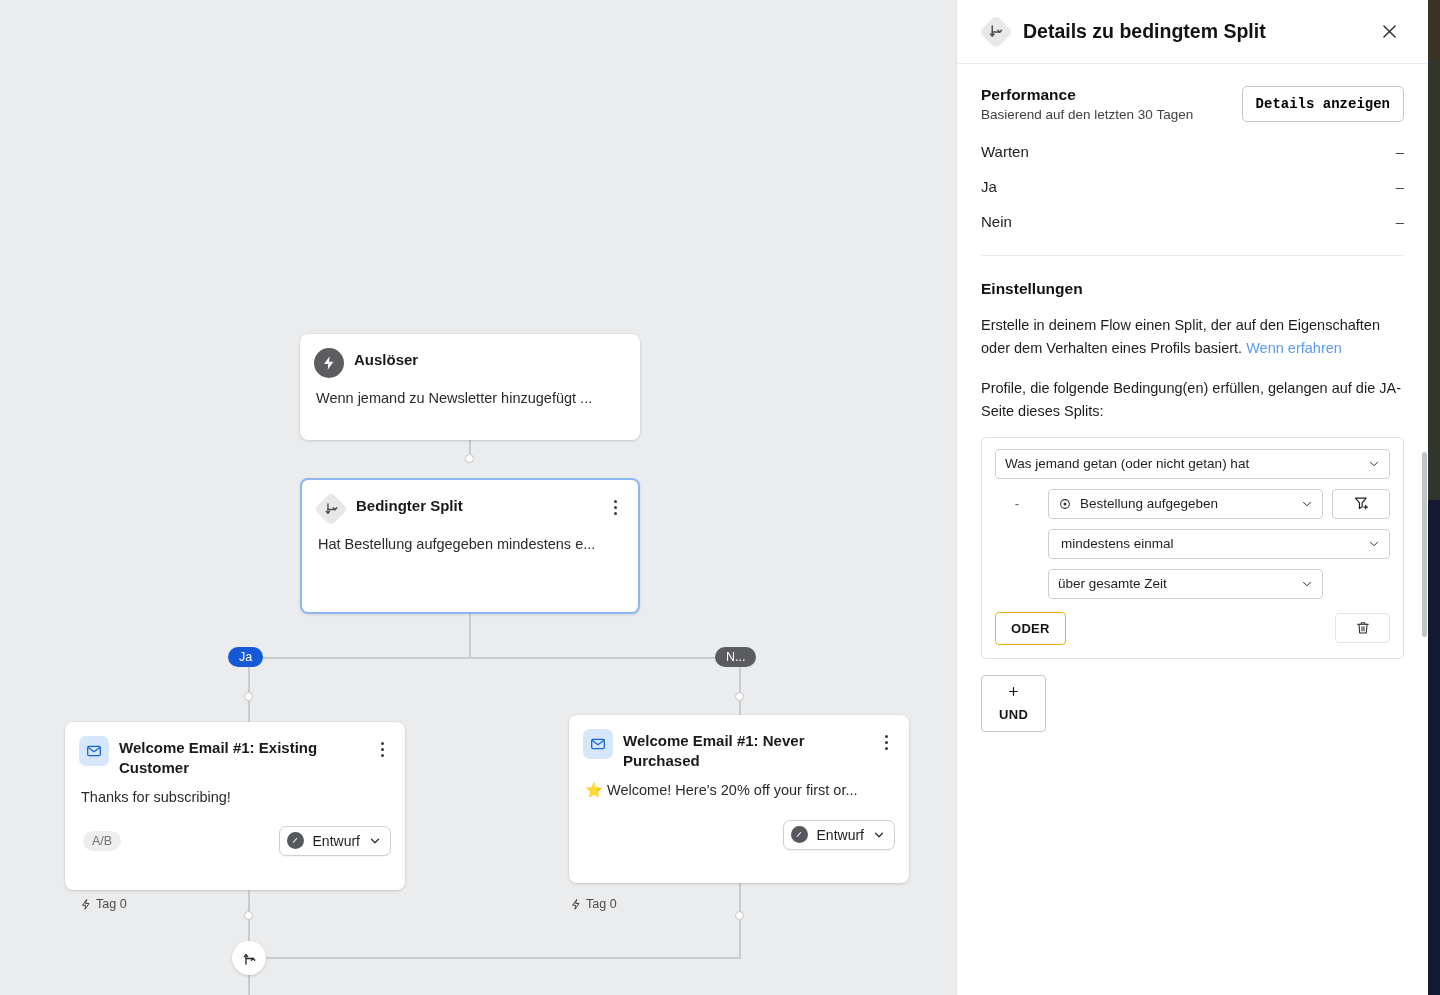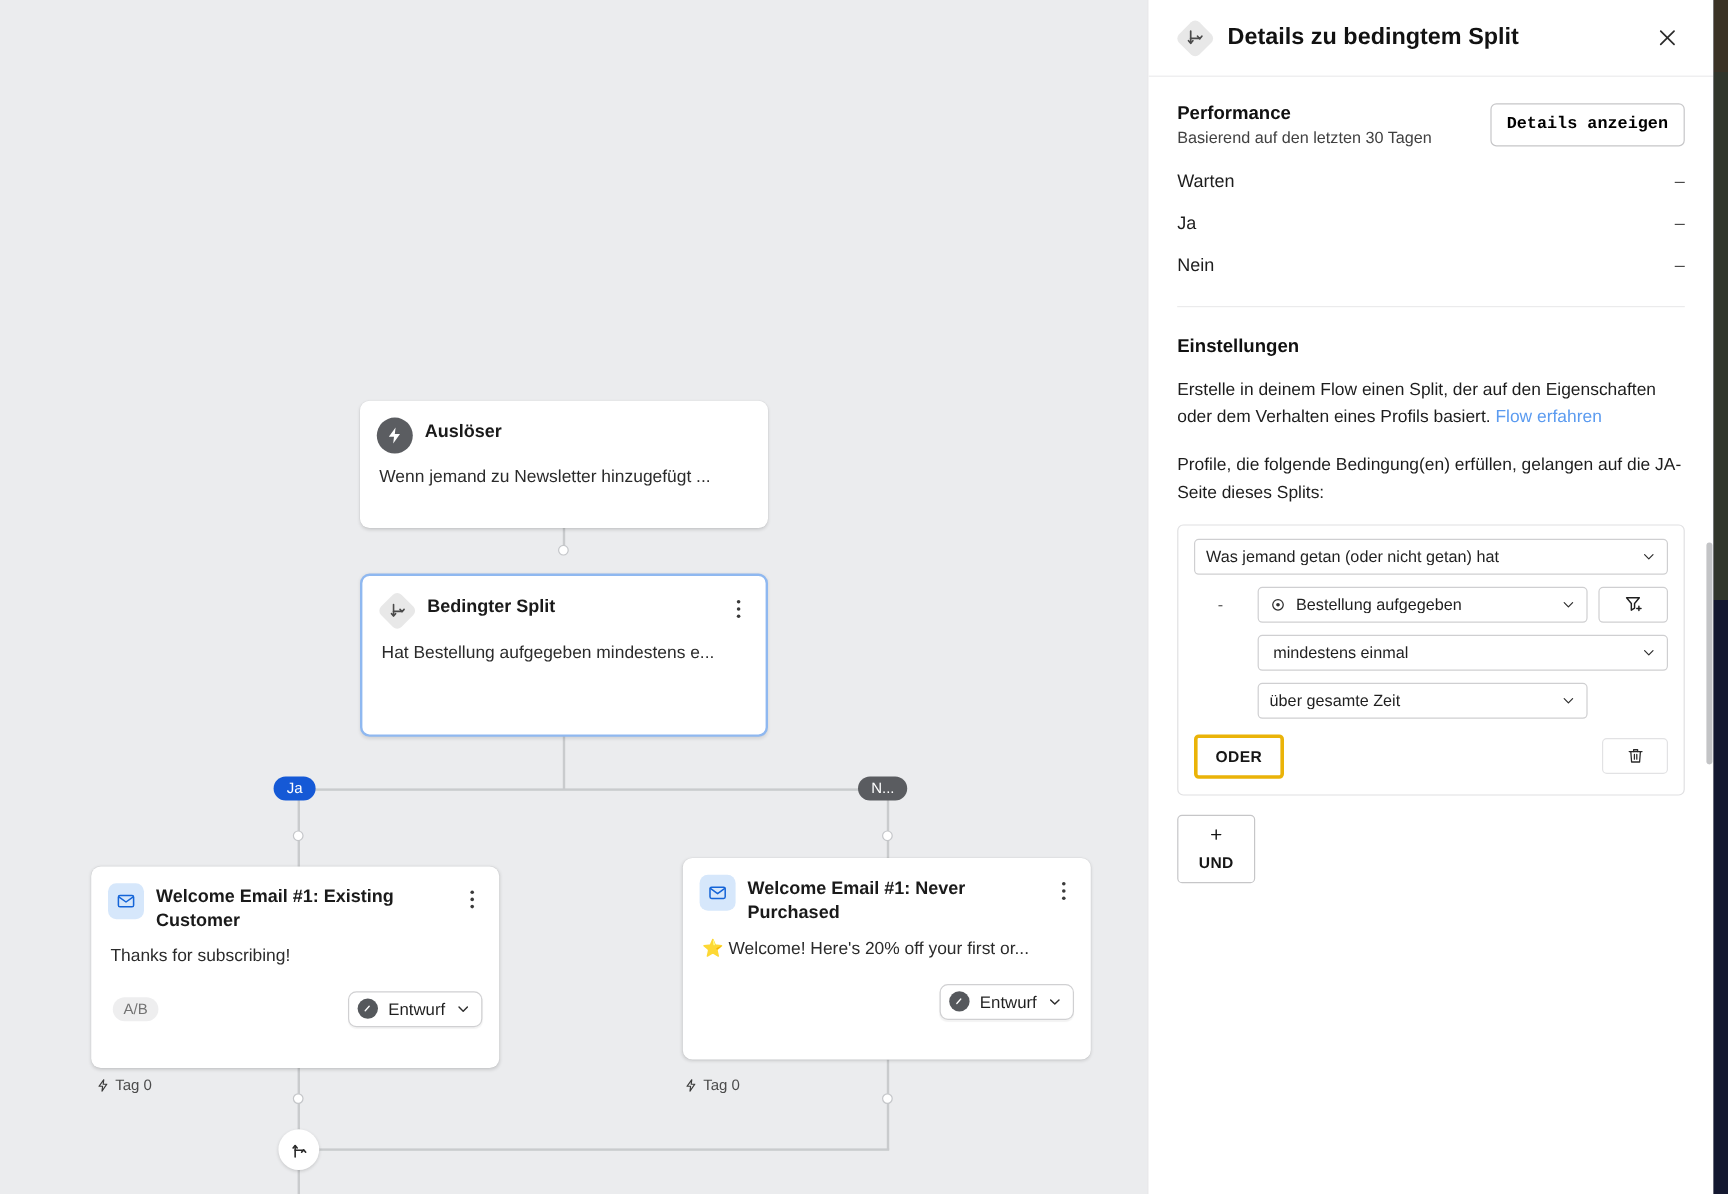--- a/index.html
+++ b/index.html
@@ -70,21 +70,21 @@
   
   .ico-mail {
     width: 30px; height: 30px; flex: 0 0 30px; border-radius: 7px;
     background: #d6e7fb;
     display: flex; align-items: center; justify-content: center;
   }
 
   #node-trigger { left: 300px; top: 334px; width: 340px; height: 106px; }
   #node-split   { left: 300px; top: 478px; width: 340px; height: 136px;
                   border: 2px solid #8fb8f0; box-shadow: 0 1px 3px rgba(0,0,0,0.10); }
-  #node-email-a { left: 76px;  top: 722px; width: 340px; height: 168px; }
+  #node-email-a { left: 65px;  top: 722px; width: 340px; height: 168px; }
   #node-email-b { left: 569px; top: 715px; width: 340px; height: 168px; }
 
   .node-foot {
     display: flex; align-items: center; justify-content: space-between;
     padding: 0 14px 0 18px; height: 44px;
   }
   .ab-badge {
     background: #eeeeef; color: #737373; font-size: 12.5px;
     border-radius: 11px; padding: 3px 9px;
   }
@@ -194,21 +194,21 @@
   .icon-btn {
     border: 1px solid #cfcfd1; border-radius: 4px; background: #fff;
     width: 58px; height: 30px; display: flex; align-items: center;
     justify-content: center; cursor: pointer; flex: 0 0 58px;
   }
   .cond-footer {
     display: flex; align-items: center; justify-content: space-between;
     margin-top: 13px;
   }
   .btn-oder {
-    border: 3px solid #eab308; border-radius: 4px; background: #fff;
+    border: 1px solid #eab308; border-radius: 4px; background: #fff;
     font-size: 13px; font-weight: bold; color: #161616;
     padding: 8px 15px; cursor: pointer; letter-spacing: 0.3px;
     font-family: "Liberation Sans", sans-serif;
   }
   .btn-trash {
     border: 1px solid #e2e2e4; border-radius: 4px; background: #fff;
     width: 55px; height: 30px; display: flex; align-items: center;
     justify-content: center; cursor: pointer;
   }
   .btn-und {
@@ -422,21 +422,21 @@
           <span class="dash">–</span>
         </div>
       </div>
 
       <div class="divider"></div>
 
       
       <div class="sect-h">Einstellungen</div>
       <div class="para">
         <span>Erstelle in deinem Flow einen Split, der auf den Eigenschaften oder dem Verhalten eines Profils basiert.</span>
-        <span class="link">Flow erfahren</span>
+        <span class="link">Wenn erfahren</span>
       </div>
       <div class="para">Profile, die folgende Bedingung(en) erfüllen, gelangen auf die JA-Seite dieses Splits:</div>
 
       
       <div class="cond-box">
         <div class="select">
           <span class="lbl">Was jemand getan (oder nicht getan) hat</span>
           <svg class="chev" style="width:14px;height:14px;" viewBox="0 0 24 24" fill="none" stroke="#2d2d2d" stroke-width="2" stroke-linecap="round" stroke-linejoin="round">
               <path d="M5 8.5l7 7 7-7"></path>
             </svg>

